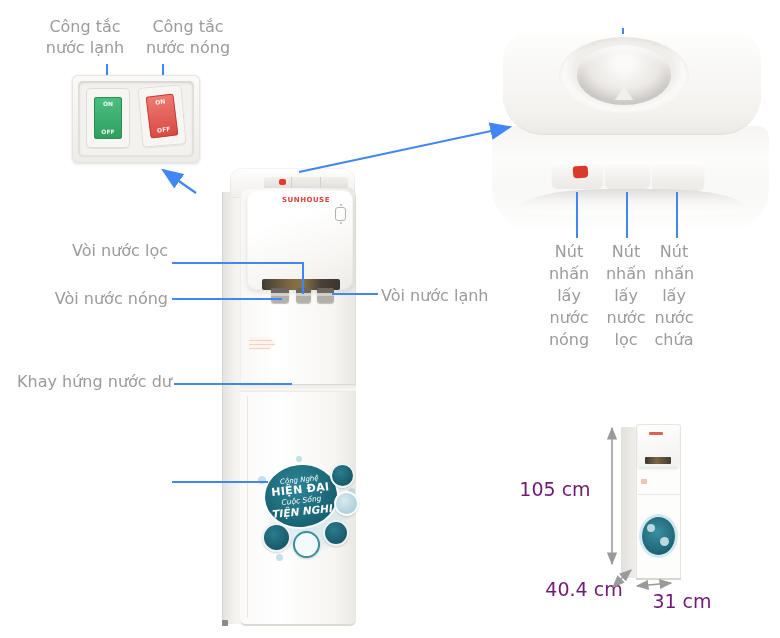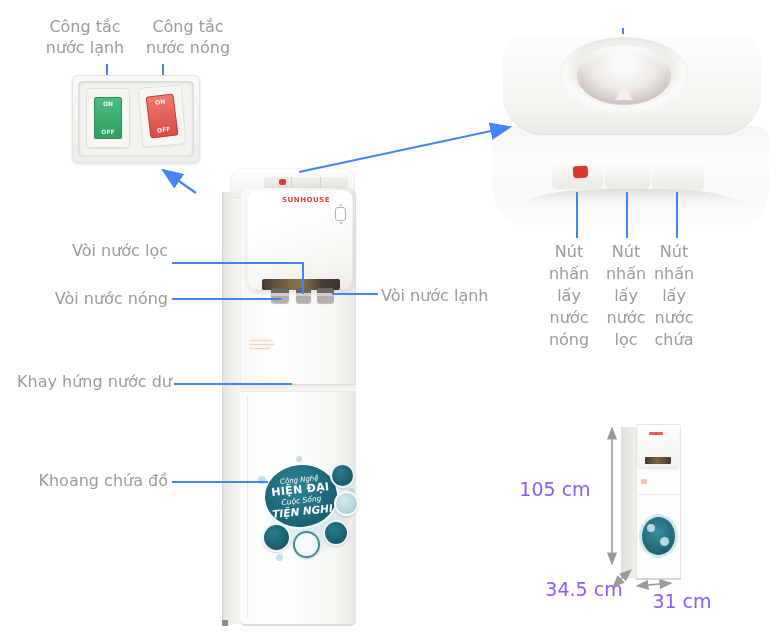--- a/index.html
+++ b/index.html
@@ -7,21 +7,21 @@
     position:relative; width:780px; height:638px; background:#ffffff;
     font-family:"DejaVu Sans","Liberation Sans",sans-serif; overflow:hidden;
   }
   
   .callout {
     position:absolute; color:#9b9b9b; font-size:16px; line-height:18px;
   }
   .callout.center { text-align:center; }
   .callout.right  { text-align:right; }
   .two-line { line-height:21px; }
-  .dim-label { position:absolute; color:#8b5cf6; font-size:19px; }
+  .dim-label { position:absolute; color:#701a75; font-size:19px; }
   
   .cline { position:absolute; background:#4285f4; }
   
   .switch-inset {
     position:absolute; left:72px; top:75px; width:128px; height:88px;
     border-radius:6px; background:linear-gradient(180deg,#fbfaf8,#eeece8);
     box-shadow:0 1px 3px rgba(0,0,0,.14), inset 0 0 0 1px #e6e4df;
   }
   .switch-tray {
     position:absolute; left:6px; top:6px; right:6px; bottom:6px; border-radius:5px;
@@ -273,21 +273,20 @@
     <div class="badge dark" style="left:74px; top:5px;  width:25px; height:25px;"></div>
     <div class="badge light" style="left:78px; top:33px; width:25px; height:25px;"></div>
     <div class="badge dark" style="left:67px; top:62px; width:26px; height:26px;"></div>
     <div class="badge white" style="left:37px; top:73px; width:27px; height:27px;"></div>
     <div class="badge dark" style="left:6px;  top:65px; width:29px; height:29px;"></div>
   </div>
 
   <div class="callout right" style="left:38px; top:242px; width:130px;">Vòi nước lọc</div>
   <div class="callout right" style="left:2px; top:373px; width:170px;">Khay hứng nước dư</div>
   <div class="callout right" style="left:28px; top:290px; width:140px;">Vòi nước nóng</div>
-  <div class="callout right" style="left:28px; top:472px; width:140px;">Khoang chứa đồ</div>
   <div class="callout" style="left:381px; top:287px; width:130px;">Vòi nước lạnh</div>
 
   <div class="cline" style="left:172px; top:262px; width:132px; height:2px;"></div>
   <div class="cline" style="left:302px; top:262px; width:2px; height:32px;"></div>
   <div class="cline" style="left:172px; top:298px; width:110px; height:2px;"></div>
   <div class="cline" style="left:332px; top:293px; width:46px; height:2px;"></div>
   <div class="cline" style="left:174px; top:383px; width:118px; height:2px;"></div>
   <div class="cline" style="left:172px; top:481px; width:96px; height:2px;"></div>
 
   <div class="cline" style="left:622px; top:28px; width:2px; height:35px;"></div>
@@ -337,21 +336,21 @@
   <div class="mini-slot"></div>
   <div class="mini-mark"></div>
   <div class="mini-seam"></div>
   <div class="mini-sticker">
     <i style="left:5px; top:7px; width:8px; height:8px;"></i>
     <i style="left:18px; top:20px; width:9px; height:9px;"></i>
   </div>
   <div class="mini-bottom"></div>
 
   <div class="dim-label" style="left:515px; top:478px; width:80px; text-align:center;">105 cm</div>
-  <div class="dim-label" style="left:544px; top:578px; width:80px; text-align:center;">34.5 cm</div>
+  <div class="dim-label" style="left:544px; top:578px; width:80px; text-align:center;">40.4 cm</div>
   <div class="dim-label" style="left:650px; top:590px; width:64px; text-align:center;">31 cm</div>
 
   <svg class="overlay-svg" width="780" height="638" viewBox="0 0 780 638">
     <defs>
       <marker id="ab" viewBox="0 0 10 8" refX="9" refY="4" markerWidth="10" markerHeight="8" orient="auto">
         <path d="M0,0 L10,4 L0,8 Z" fill="#4285f4"></path>
       </marker>
       <marker id="ag" viewBox="0 0 10 8" refX="9" refY="4" markerWidth="8" markerHeight="6.5" orient="auto">
         <path d="M0,0 L10,4 L0,8 Z" fill="#9a9a9a"></path>
       </marker>

